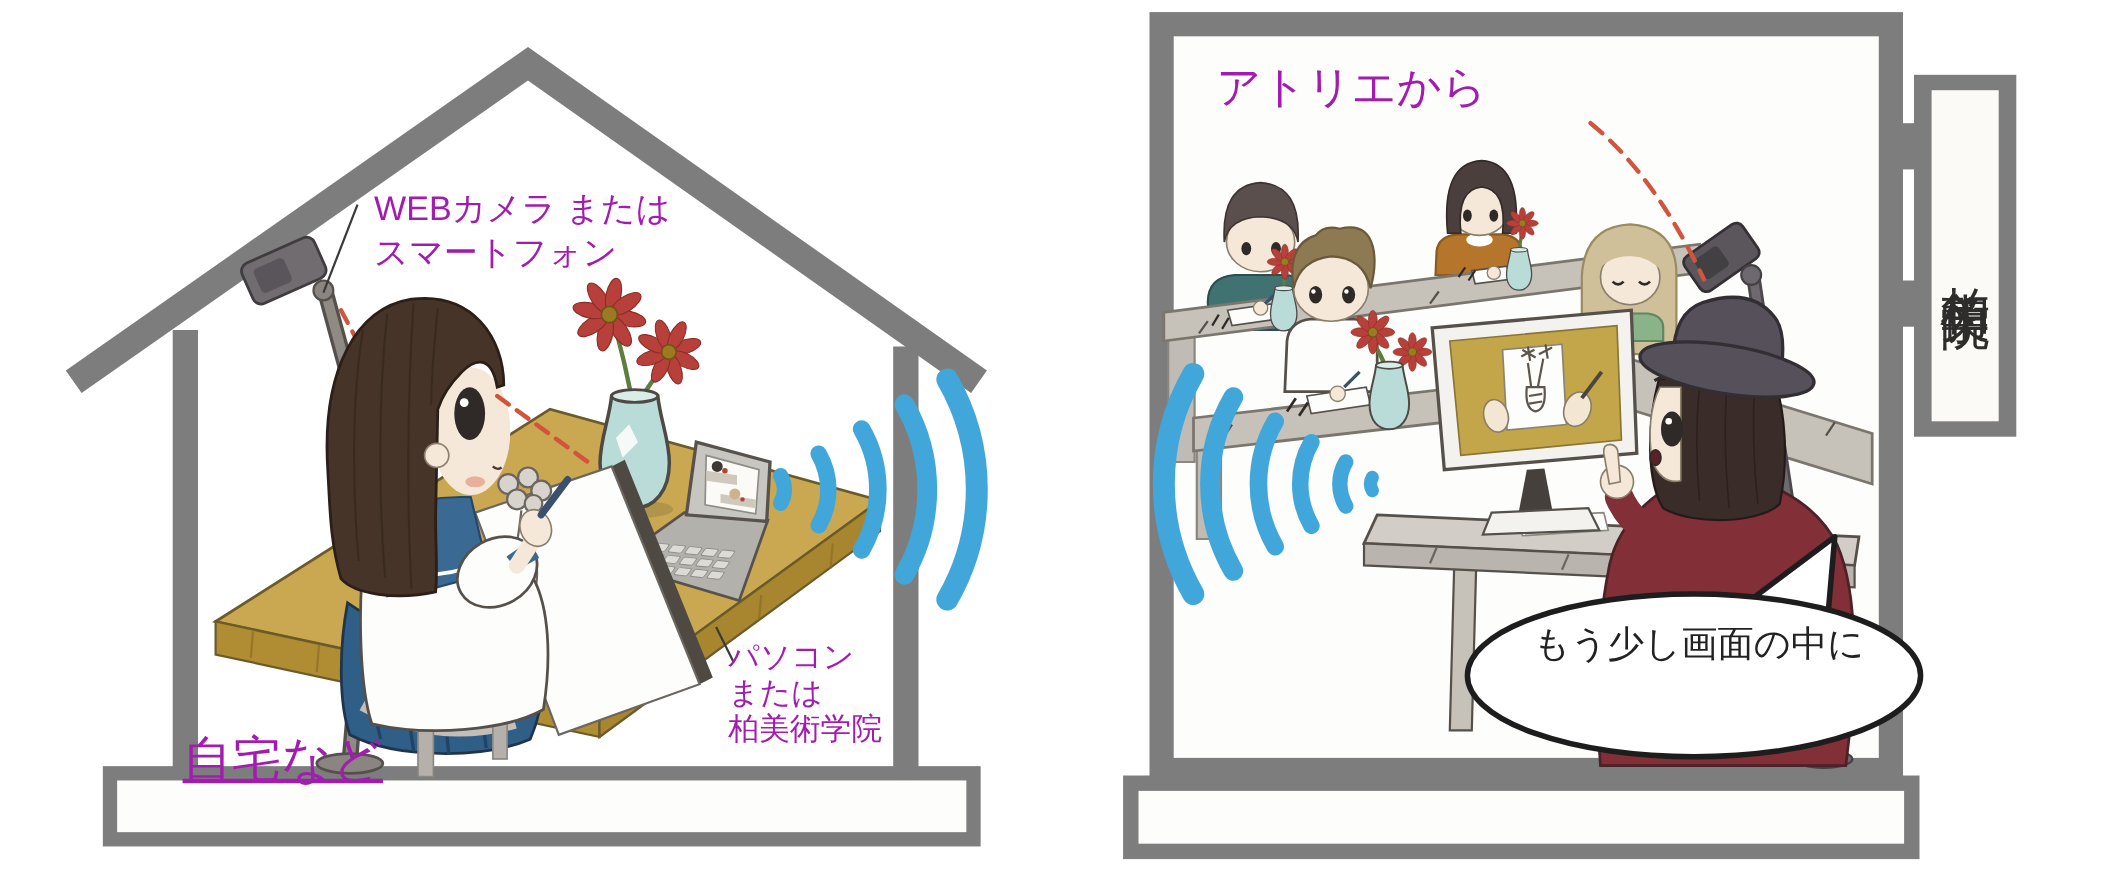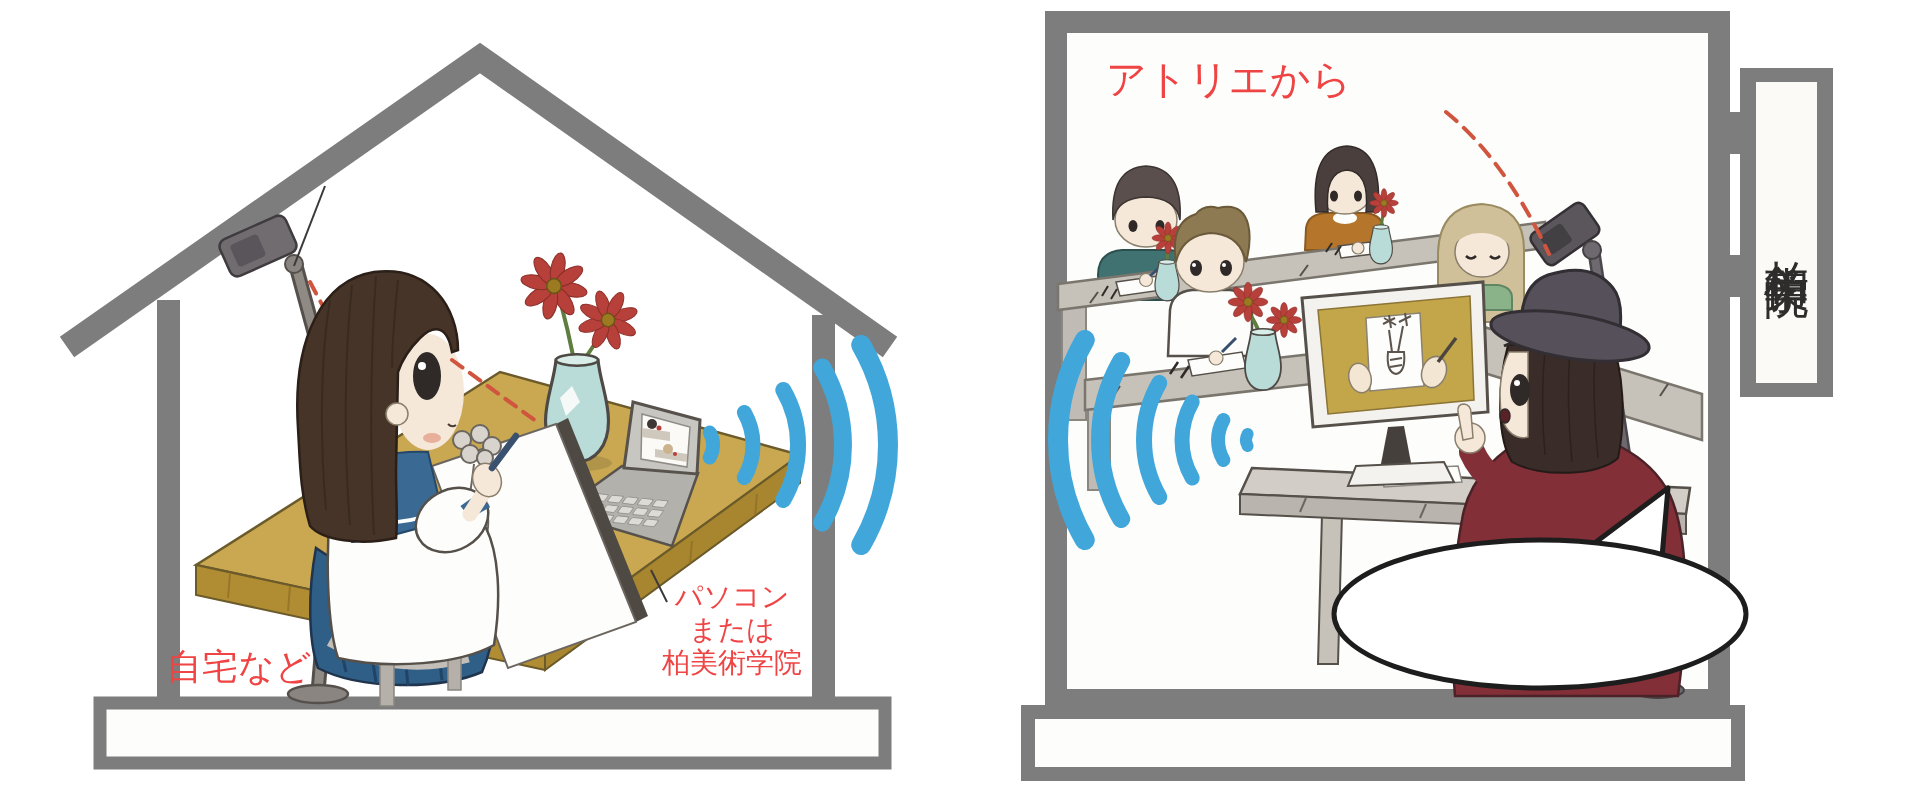--- a/index.html
+++ b/index.html
@@ -1,22 +1,22 @@
 <!DOCTYPE html>
 <html><head>
 <meta charset="utf-8">
 <style>
   html,body{margin:0;padding:0;background:#ffffff;}
   .stage{position:relative;width:1920px;height:810px;background:#ffffff;overflow:hidden;
          font-family:"Liberation Sans","DejaVu Sans",sans-serif;color:#2e2d2b;}
   .stage svg{position:absolute;left:0;top:0;}
-  .lbl{position:absolute;white-space:nowrap;color:#ef4444;}
+  .lbl{position:absolute;white-space:nowrap;color:#a21caf;}
   .camera-label{left:340px;top:170px;font-size:31px;line-height:40px;}
-  .device-label{left:662px;top:580px;font-size:28px;line-height:33px;text-align:center;}
-  .home-label{left:166px;top:643px;font-size:36px;}
+  .device-label{left:662px;top:580px;font-size:28px;line-height:33px;}
+  .home-label{left:166px;top:660px;font-size:45px;text-decoration:underline;}
   .atelier-label{left:1106px;top:52px;font-size:40px;}
   .school-sign{position:absolute;left:1740px;top:68px;width:93px;height:329px;background:#7d7d7d;
                display:flex;align-items:center;justify-content:center;}
   .school-sign-inner{background:#fbfaf7;width:61px;height:301px;display:flex;align-items:center;justify-content:center;}
   .school-sign-text{writing-mode:vertical-rl;text-orientation:upright;font-size:45px;letter-spacing:3px;color:#2e2d2b;}
   .bubble-text{left:1394px;top:560px;font-size:33px;line-height:50px;color:#222;}
 </style>
 </head>
 <body>
 
@@ -358,27 +358,32 @@
     <path d="M1223.4 420 A40 40 0 0 0 1223.4 460" stroke-width="14"></path>
     <path d="M1247.6 434 A12 12 0 0 0 1247.6 446" stroke-width="12"></path>
   </g>
 
   <g>
     <polygon points="1572,560 1668,488 1660,580" fill="#ffffff" stroke="#1d1d1d" stroke-width="5" stroke-linejoin="round"></polygon>
     <ellipse cx="1540" cy="614" rx="206" ry="74" fill="#ffffff" stroke="#1d1d1d" stroke-width="5"></ellipse>
   </g>
 </svg>
 
+<div class="lbl camera-label">
+  <div>WEBカメラ または</div>
+  <div>スマートフォン</div>
+</div>
 <div class="lbl device-label">
   <div>パソコン</div>
   <div>または</div>
   <div>柏美術学院</div>
 </div>
 <div class="lbl home-label">自宅など</div>
 <div class="lbl atelier-label">アトリエから</div>
 <div class="school-sign">
   <div class="school-sign-inner">
     <div class="school-sign-text">柏美術学院</div>
   </div>
 </div>
 <div class="lbl bubble-text">
+  <div>もう少し画面の中に</div>
 </div>
 </div>
 
 </body></html>

